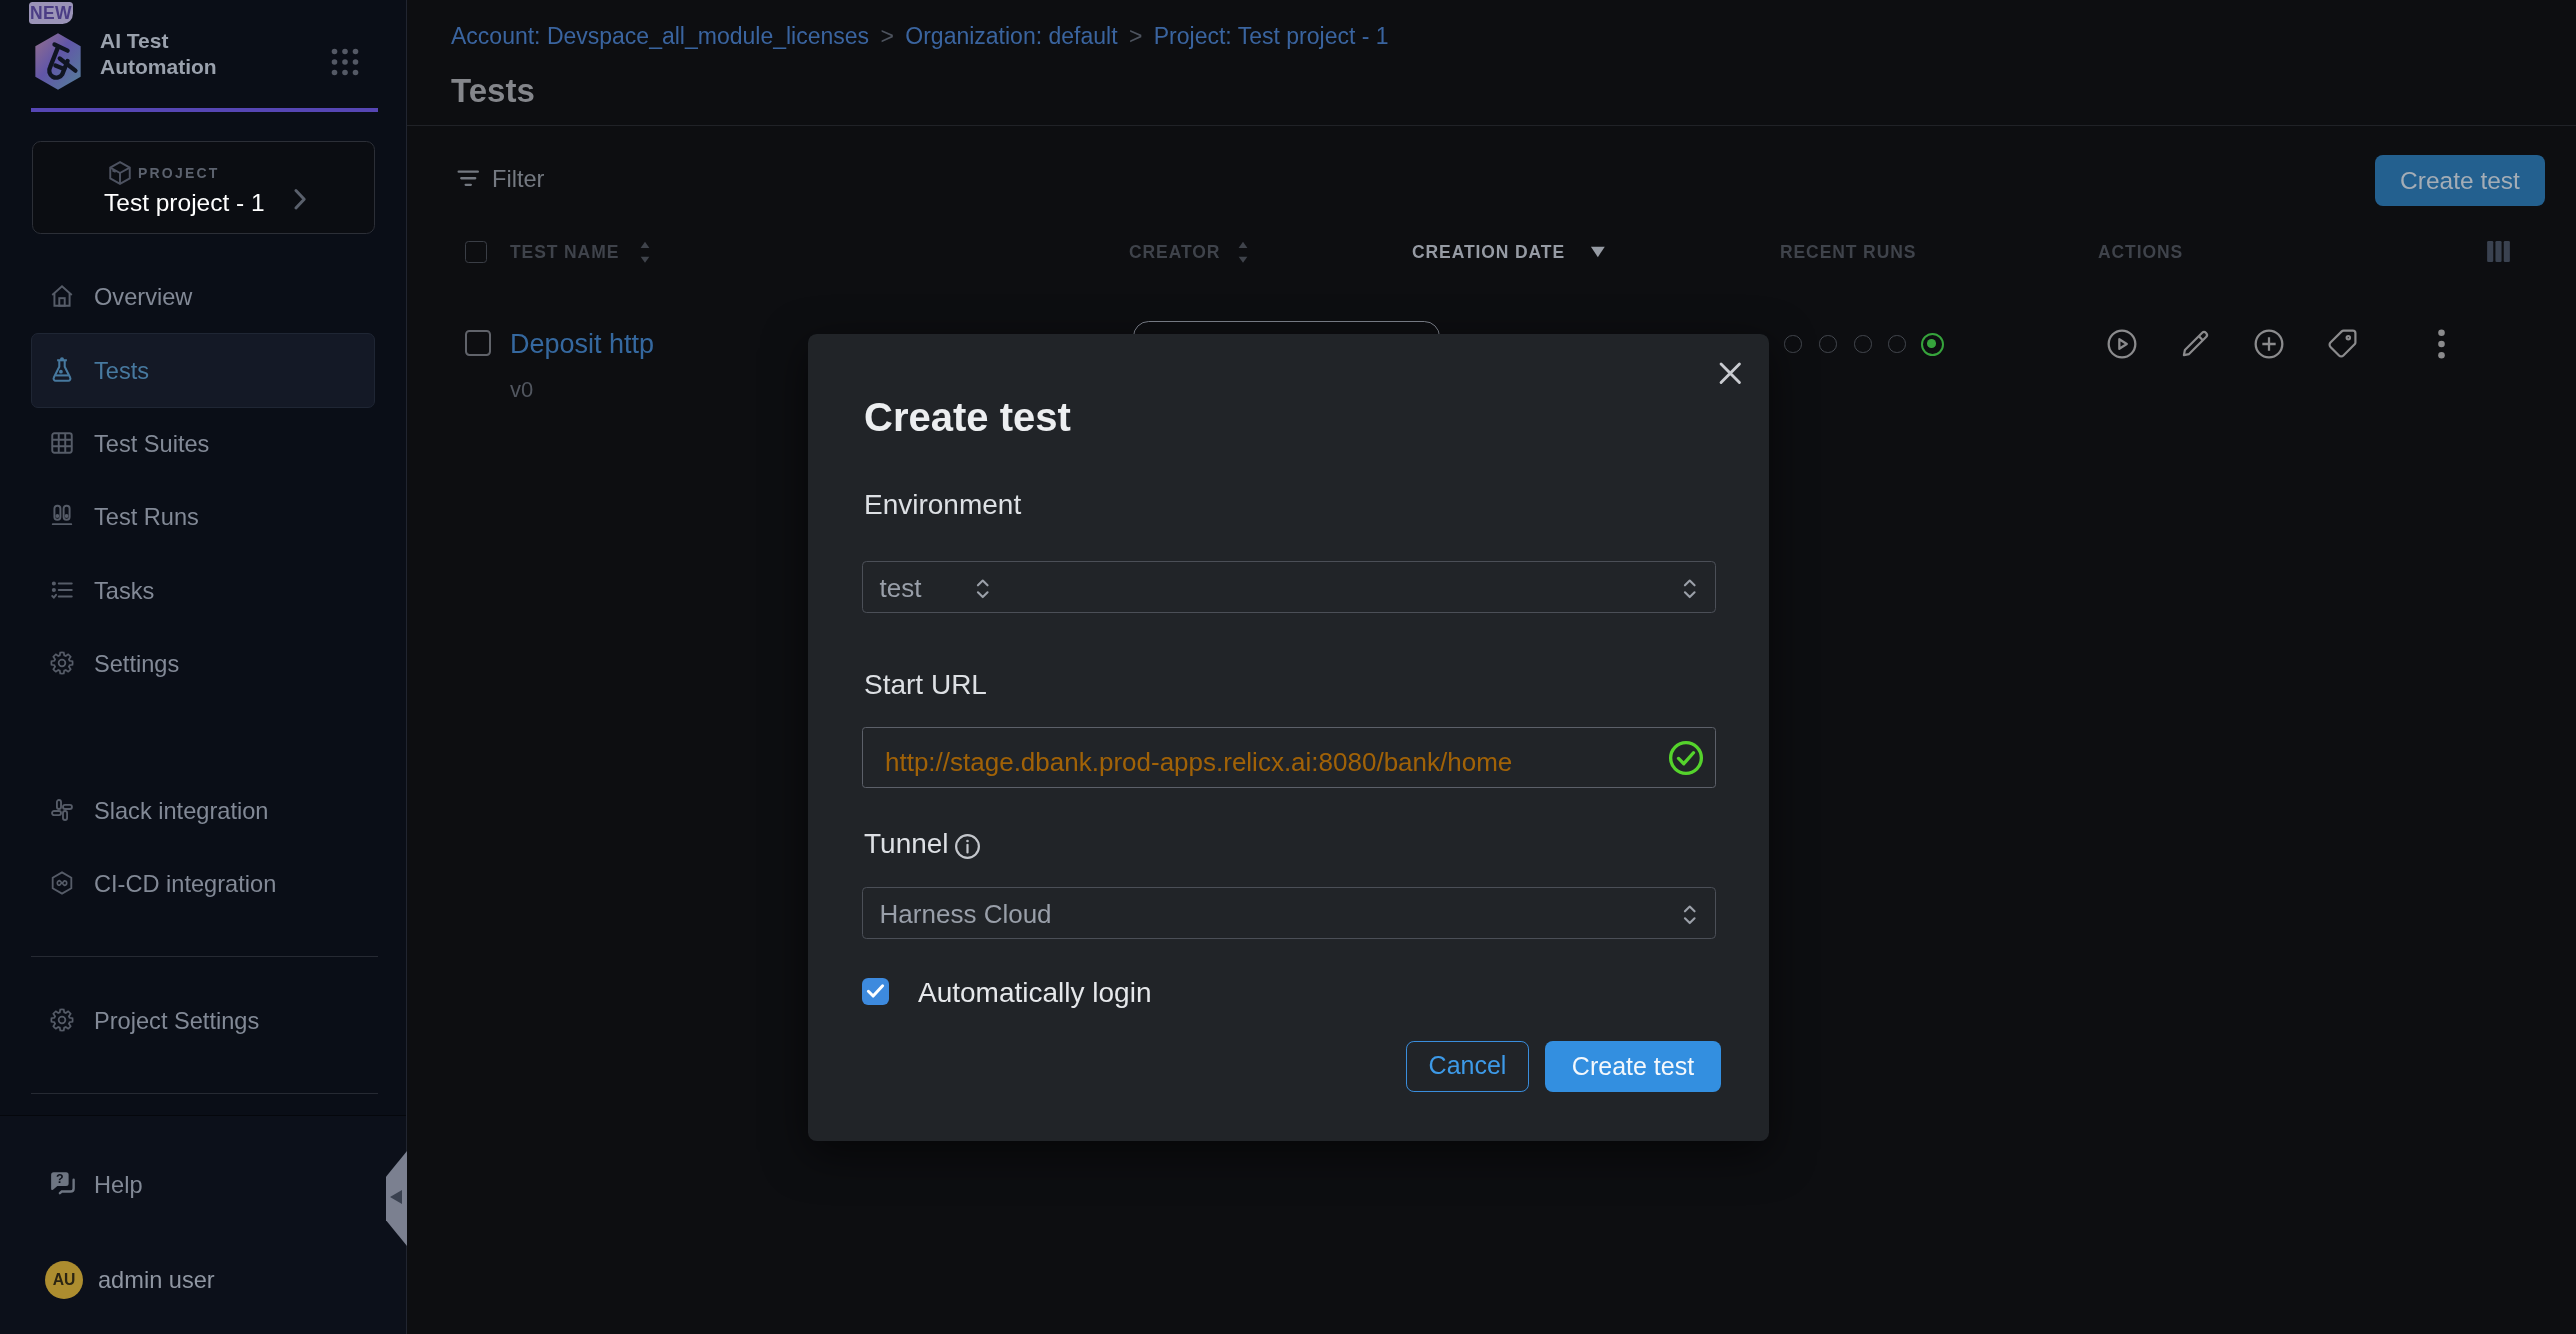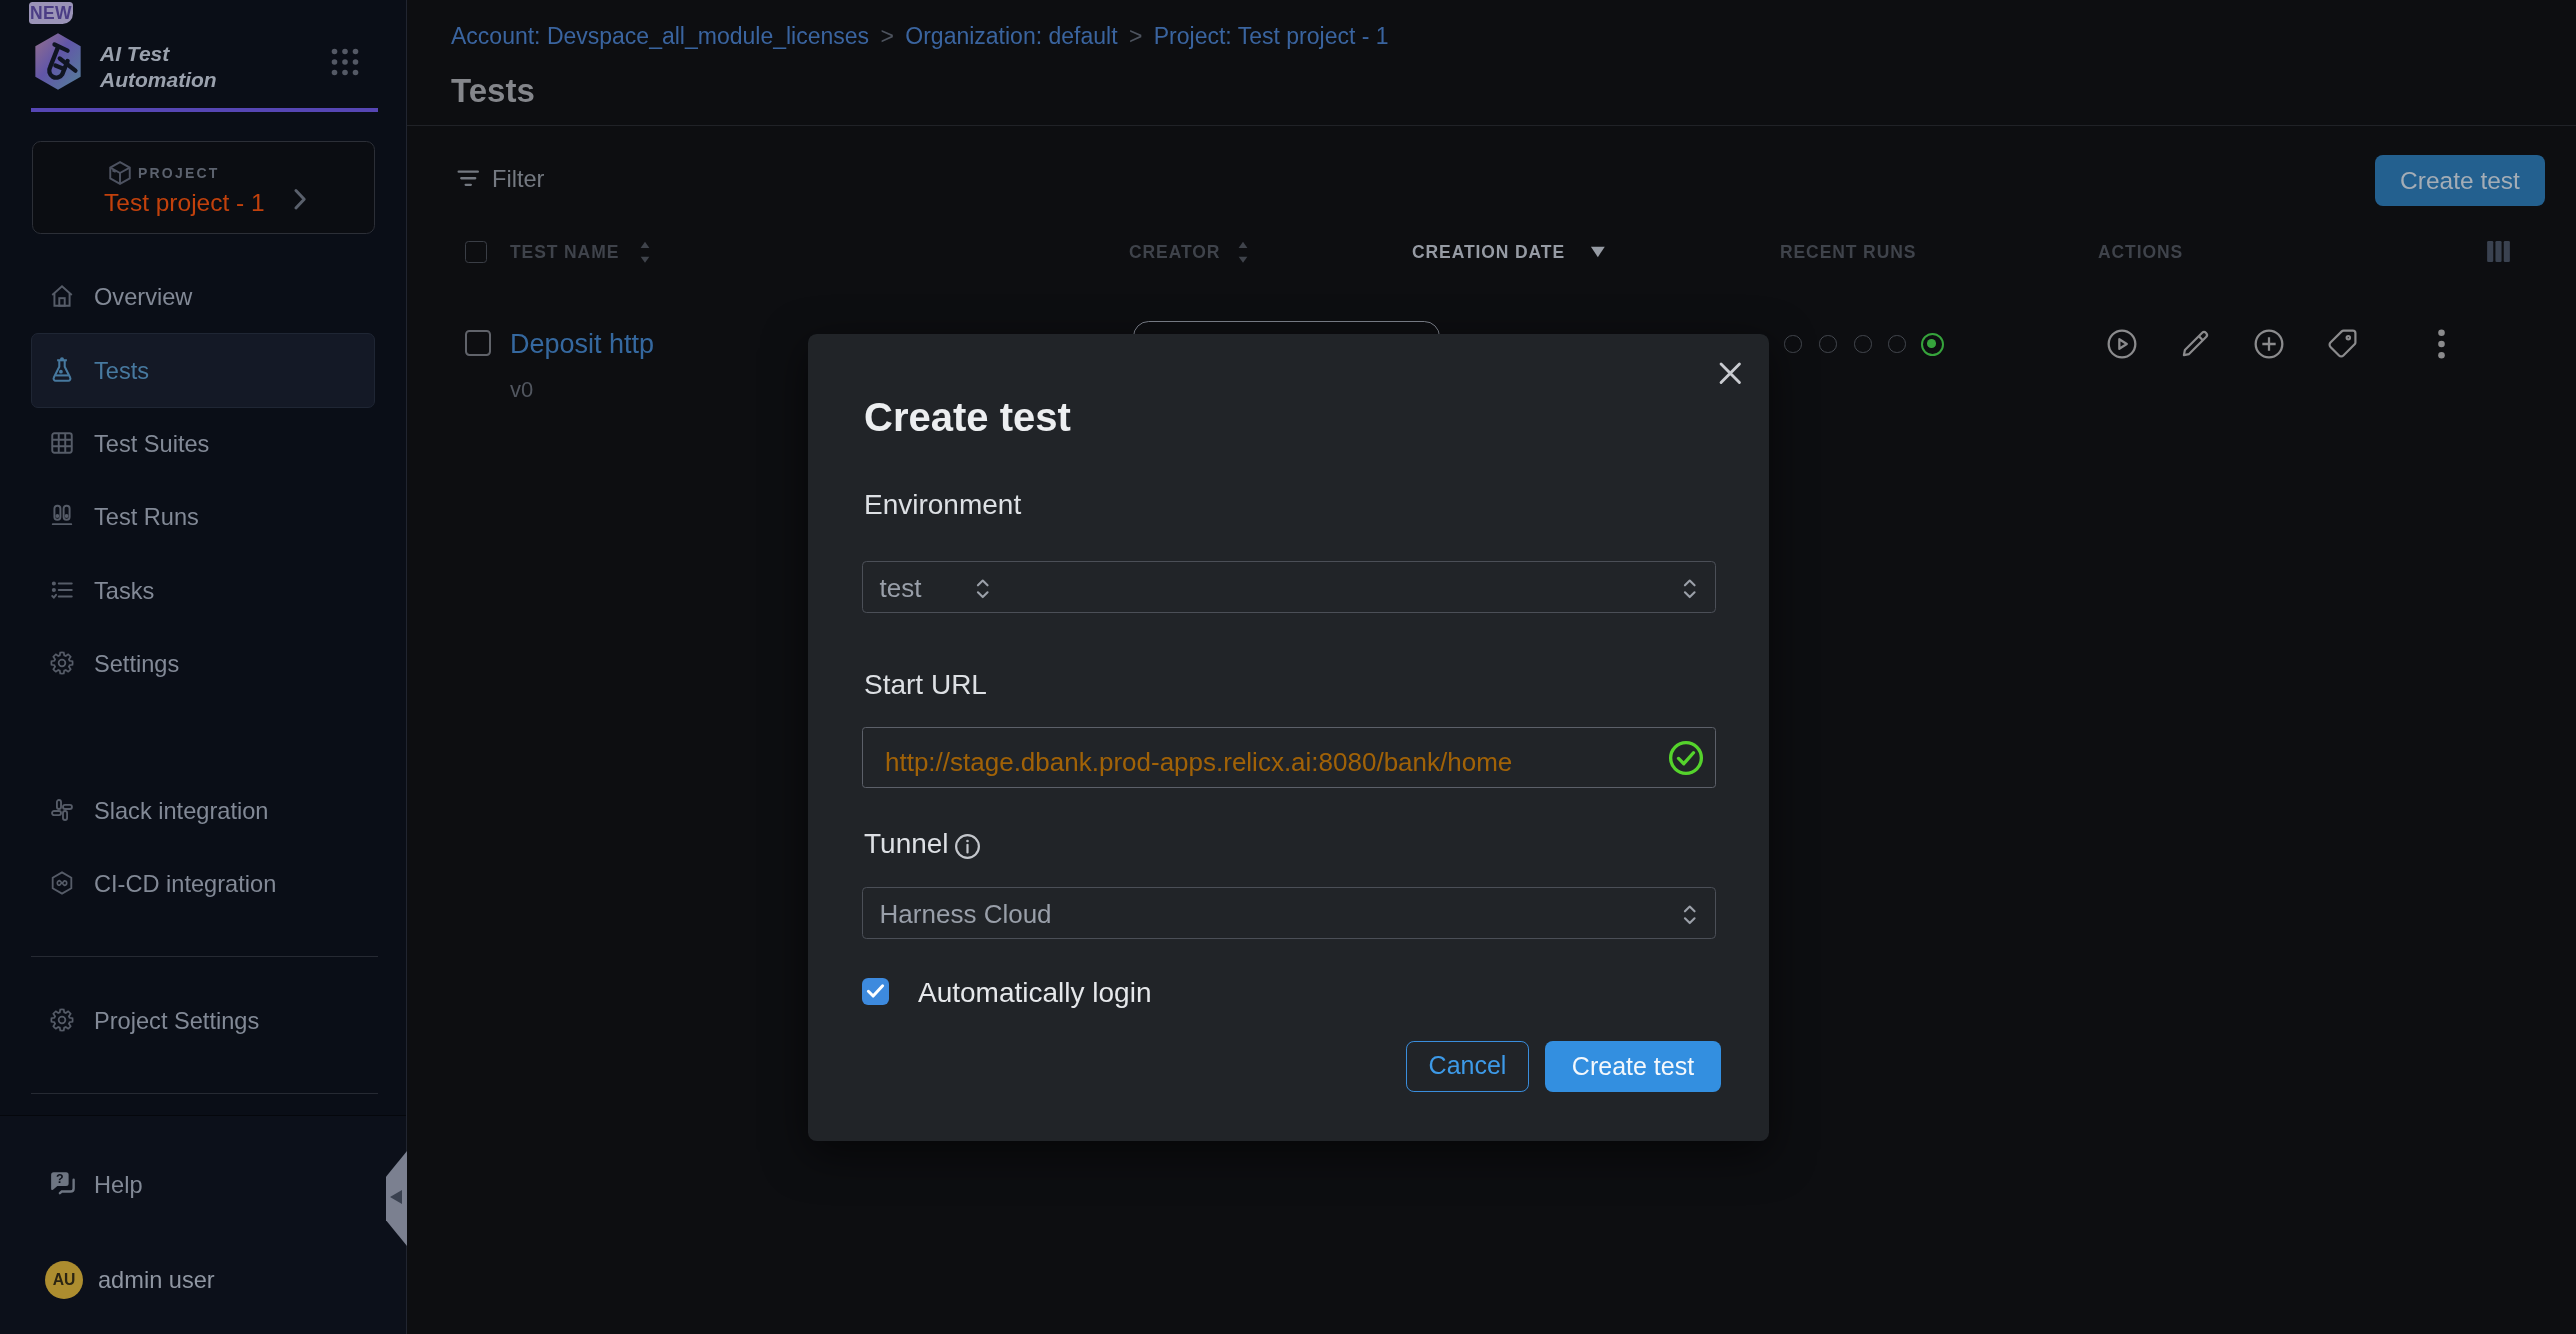--- a/index.html
+++ b/index.html
@@ -3,27 +3,27 @@
 <meta charset="utf-8">
 <style>
   * { margin:0; padding:0; box-sizing:border-box; }
   html,body { width:2576px; height:1334px; overflow:hidden; background:#0d0e11; font-family:"Liberation Sans", sans-serif; }
   .abs { position:absolute; }
   #page { position:relative; width:2576px; height:1324px; background:#0d0e11;padding-left:36px; }
 
   
   #sidebar { position:absolute; left:0; top:0; width:407px; height:1334px; background:#0a0e17; border-right:0.9px solid #212530; }
   #newbadge { position:absolute; left:29px; top:1.7px; width:44px; height:22px; background:#9a93b7; color:#4b3d85; font-size:17.5px; font-weight:bold; text-align:center; line-height:22px; border-radius:3.5px 3.5px 10.5px 3.5px; letter-spacing:0.4px;}
-  #logotext { position:absolute; left:100px; top:41px; font-size:21px; line-height:26px; color:#9aa1ad; font-weight:600;font-style:italic; }
+  #logotext { position:absolute; left:100px; top:28px; font-size:21px; line-height:26px; color:#9aa1ad; font-weight:600; }
   #griddots { position:absolute; left:331px; top:48px; width:28px; height:28px; }
   #purpleline { position:absolute; left:31px; top:108px; width:347px; height:3.5px; background:#5646b4; }
 
   #projcard { position:absolute; left:32px; top:141px; width:343px; height:93px; border:1.7px solid #2c2f37; border-radius:8.7px; background:#0b0d12; }
   #projlabel { position:absolute; left:138px; top:165px; font-size:14px; font-weight:bold; letter-spacing:2.2px; color:#5c626e; }
-  #projname { position:absolute; left:104px; top:189px; font-size:24.5px; color:#c2410c; }
+  #projname { position:absolute; left:104px; top:189px; font-size:24.5px; color:#ffffff; }
 
   .navitem { position:absolute; left:31px; width:344px; height:73px; }
   .navicon { position:absolute; left:18.3px; top:23.6px; width:26px; height:26px; }
   .navtext { position:absolute; left:63px; top:24.5px; font-size:23.6px; color:#828996; }
   #nav-active { position:absolute; left:31px; top:333px; width:344px; height:75px; background:#141926; border:0.9px solid #1f2634; border-radius:7px; }
   .navtext.active { color:#47799f; }
 
   .sideline { position:absolute; left:31px; width:347px; height:0.9px; background:#262a33; }
   #bottomsec { position:absolute; left:0; top:1115px; width:406px; height:219px; background:#0c101a; border-top:1.7px solid #05070c; }
 

